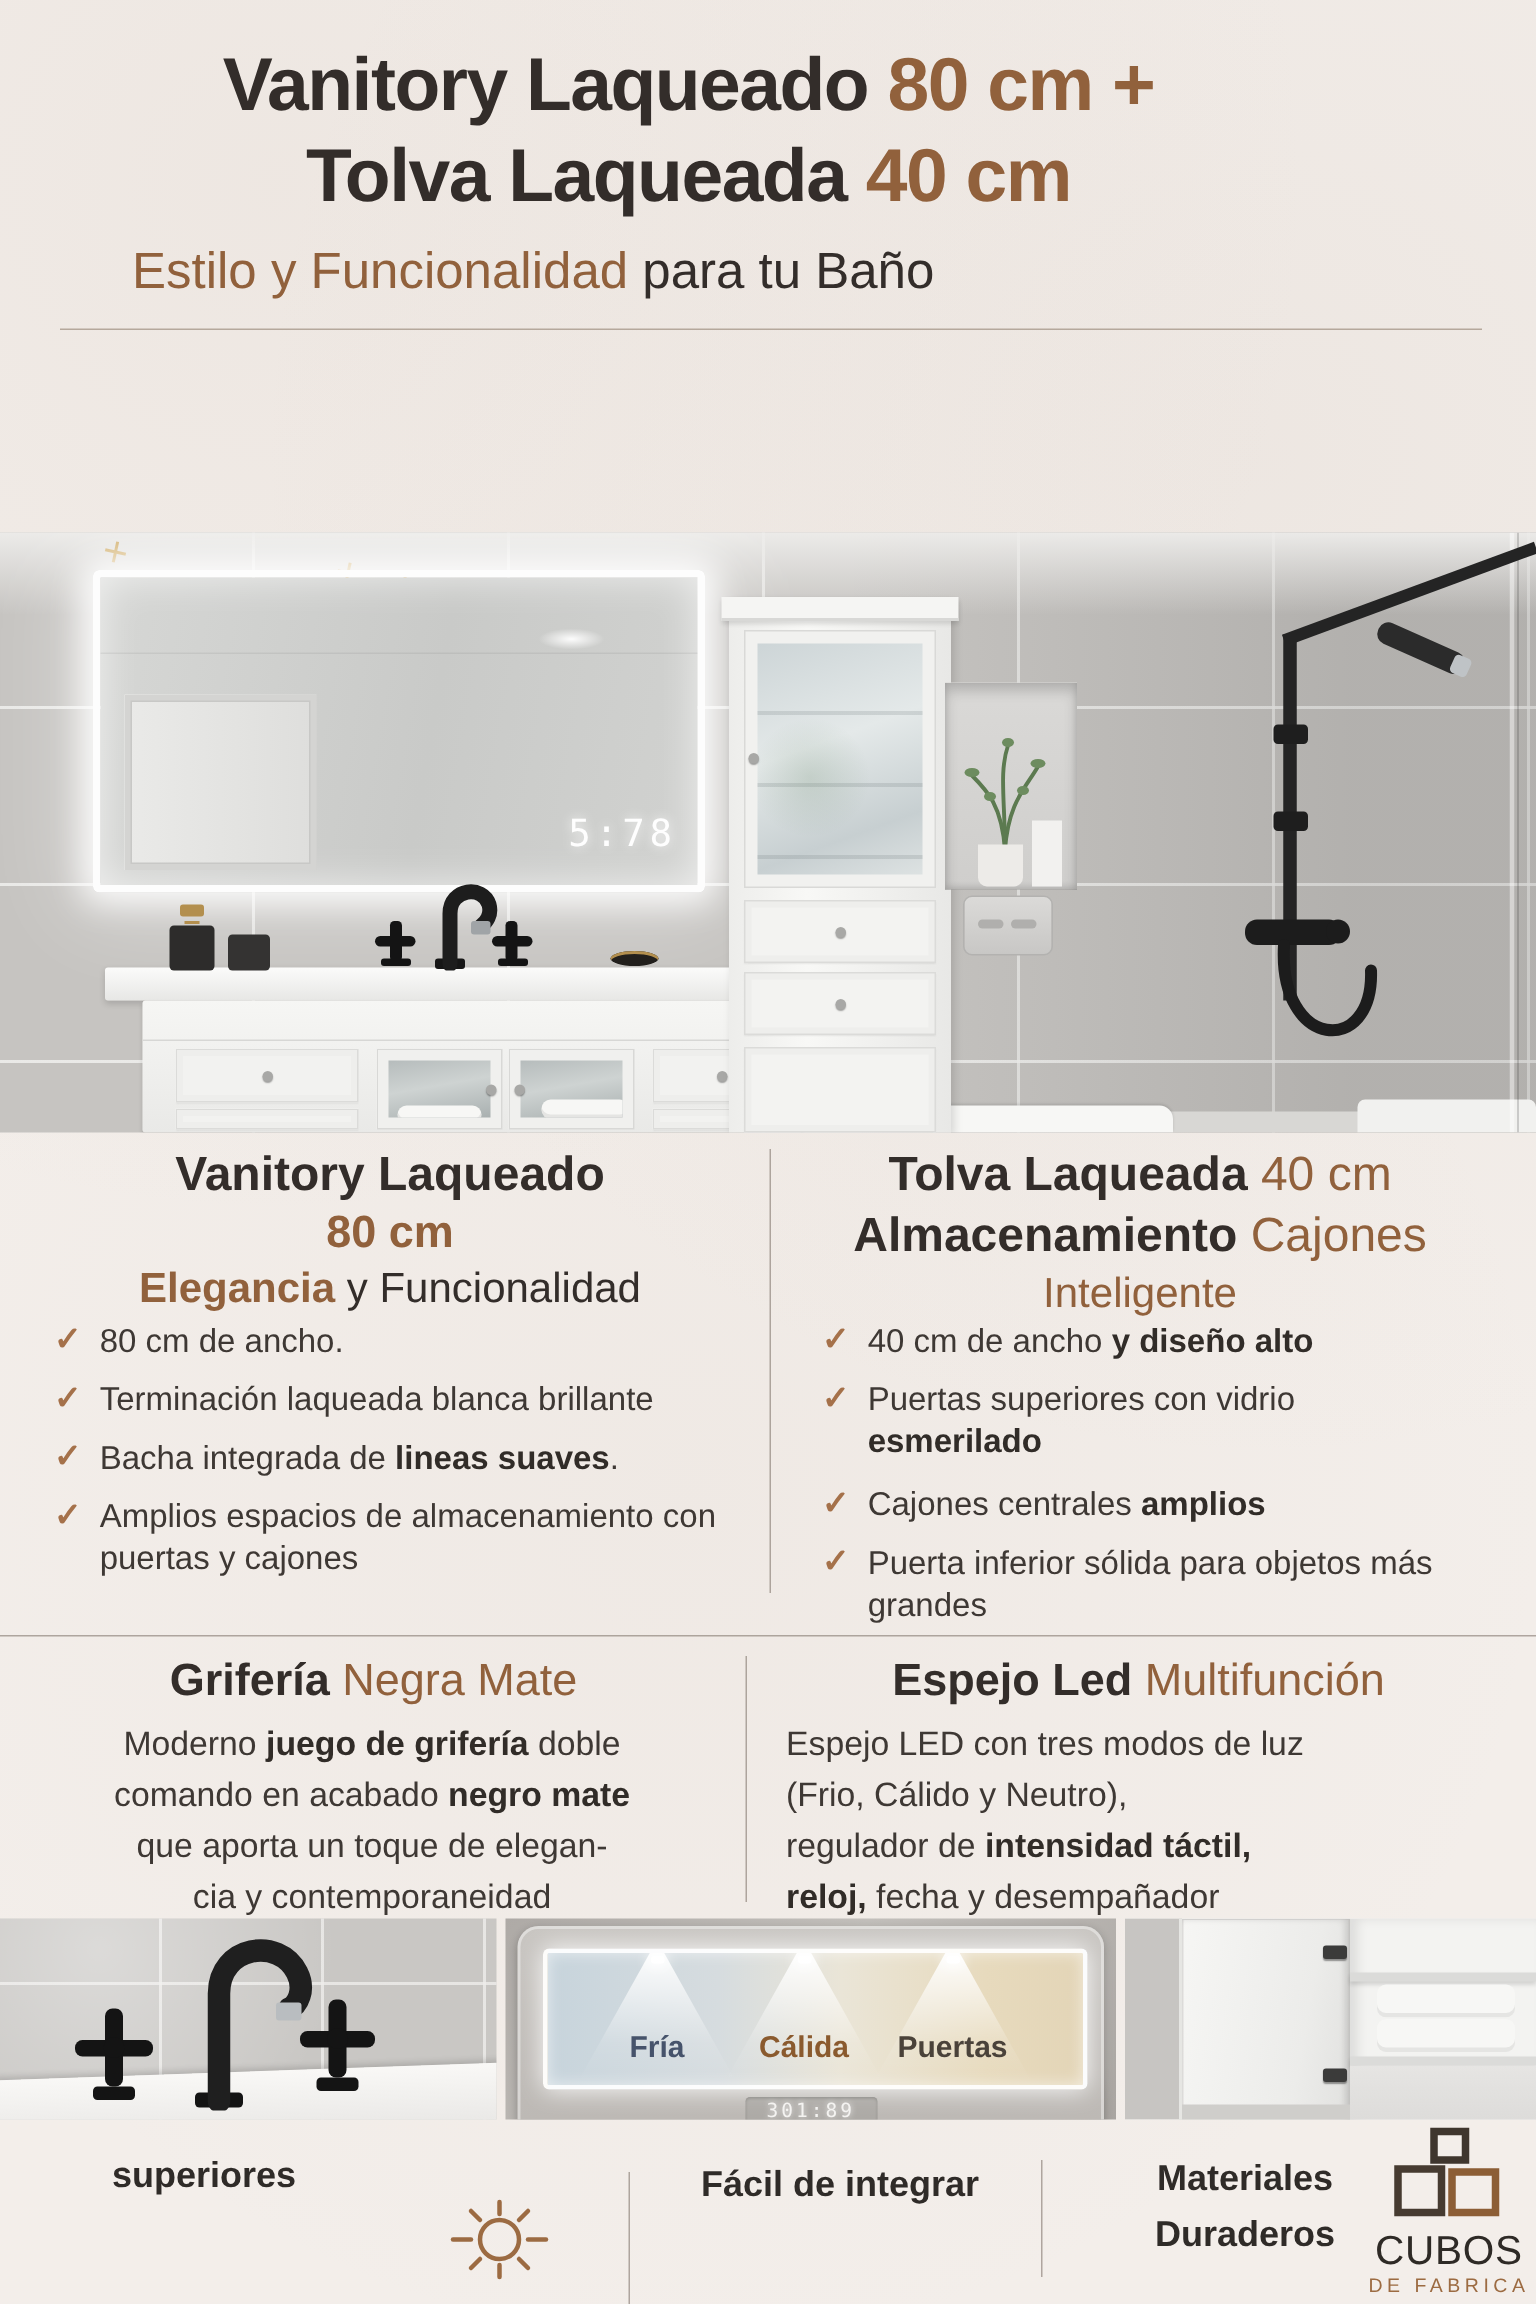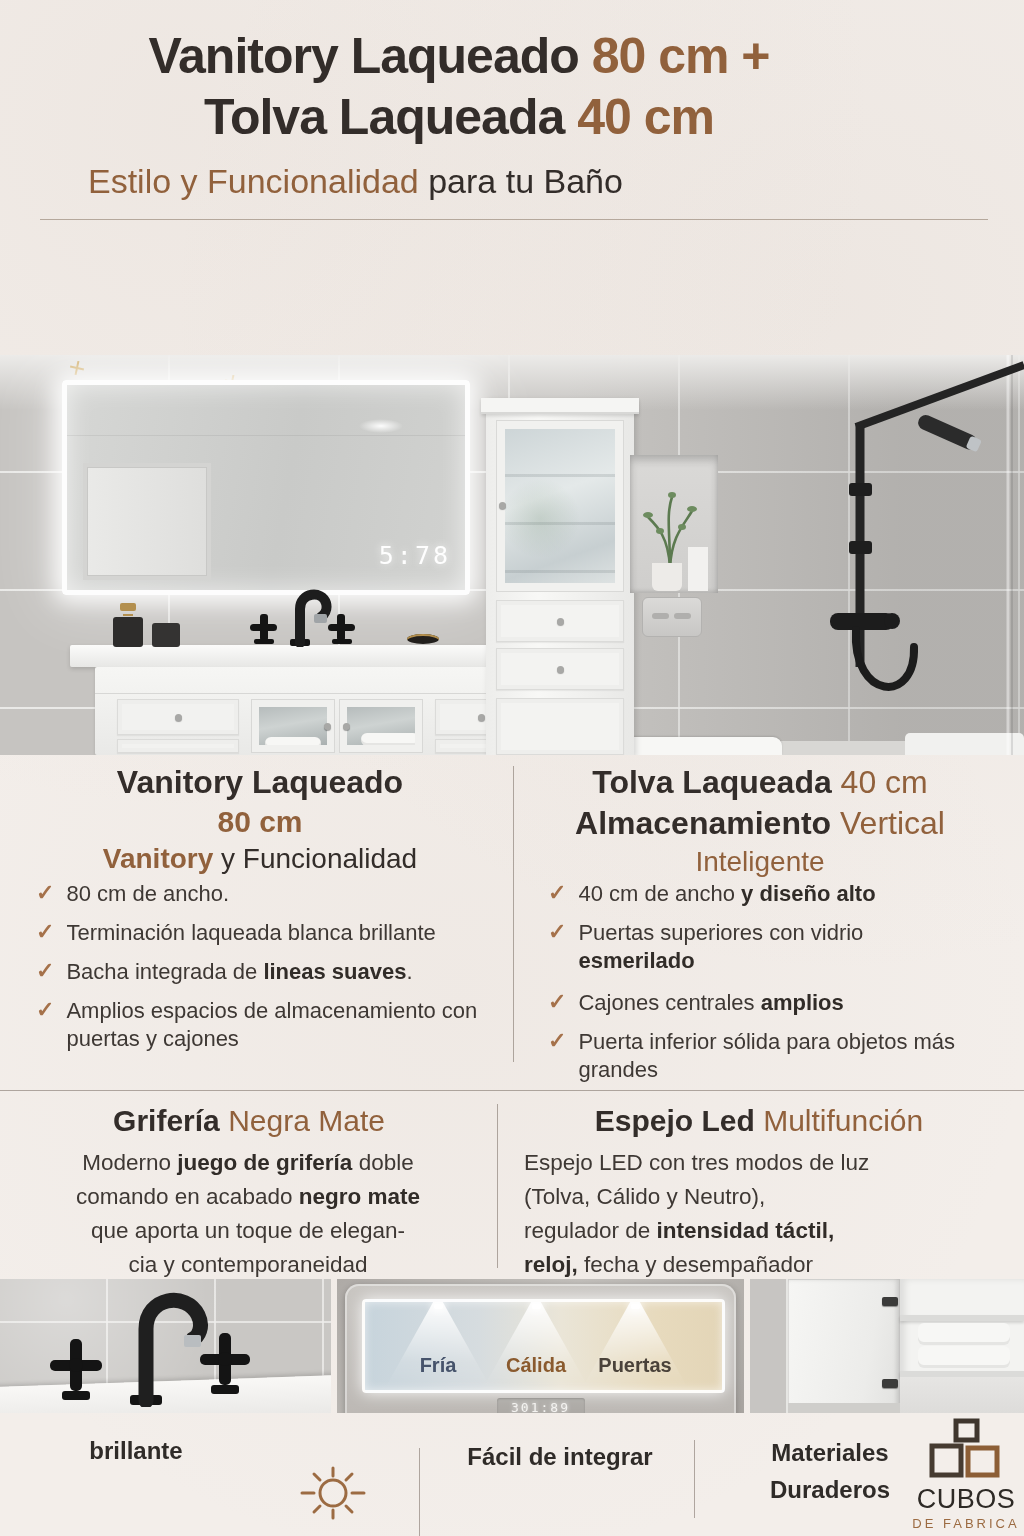--- a/index.html
+++ b/index.html
@@ -290,21 +290,21 @@
       <rect x="19" y="186" width="23" height="13" rx="3" fill="#1e1e1e"></rect>
       <rect x="0" y="258" width="64" height="17" rx="8" fill="#1c1c1c"></rect>
       <circle cx="62" cy="266" r="8" fill="#1c1c1c"></circle>
       <path d="M 26 275 C 22 345 86 350 84 292" stroke="#1c1c1c" stroke-width="8" fill="none" stroke-linecap="round"></path>
     </svg>
   </div>
 
   <div class="abs fhead" style="left:30px;top:762px;width:460px">
     <div class="fh-line1">Vanitory Laqueado</div>
     <div class="fh-line2 ac" style="font-weight:600">80 cm</div>
-    <div class="fh-line3"><span class="ac" style="font-weight:bold">Vanitory</span><span class="dk"> y Funcionalidad</span></div>
+    <div class="fh-line3"><span class="ac" style="font-weight:bold">Elegancia</span><span class="dk"> y Funcionalidad</span></div>
   </div>
   <ul class="blist" style="left:36px;top:880px;width:445px">
     <li>
         <span class="chk">✓</span>
         <span class="btx"><span>80 cm de ancho.</span><b></b><span></span></span>
       </li>
     <li>
         <span class="chk">✓</span>
         <span class="btx"><span>Terminación laqueada blanca brillante</span><b></b><span></span></span>
       </li>
@@ -315,21 +315,21 @@
     <li>
         <span class="chk">✓</span>
         <span class="btx"><span>Amplios espacios de almacenamiento con puertas y cajones</span><b></b><span></span></span>
       </li>
   </ul>
 
   <div class="vdiv" style="left:513px;top:766px;height:296px"></div>
 
   <div class="abs fhead" style="left:525px;top:762px;width:470px">
     <div class="fh-line1"><span class="dk">Tolva Laqueada </span><span class="ac" style="font-weight:normal">40 cm</span></div>
-    <div class="fh-line1"><span class="dk">Almacenamiento </span><span class="ac" style="font-weight:normal">Vertical</span></div>
+    <div class="fh-line1"><span class="dk">Almacenamiento </span><span class="ac" style="font-weight:normal">Cajones</span></div>
     <div class="fh-line3 ac">Inteligente</div>
   </div>
   <ul class="blist" style="left:548px;top:880px;width:420px">
     <li>
         <span class="chk">✓</span>
         <span class="btx"><span>40 cm de ancho </span><b>y diseño alto</b><span></span></span>
       </li>
     <li>
         <span class="chk">✓</span>
         <span class="btx"><span>Puertas superiores con vidrio </span><b>esmerilado</b><span></span></span>
@@ -356,21 +356,21 @@
     <div><span>cia y contemporaneidad</span><b></b><span></span></div>
   </div>
 
   <div class="vdiv" style="left:497px;top:1104px;height:164px"></div>
 
   <div class="abs dhead" style="left:520px;top:1102px;width:478px">
     <b>Espejo Led </b><span class="ac">Multifunción</span>
   </div>
   <div class="abs dpara" style="left:524px;top:1146px;width:470px;text-align:left">
     <div><span>Espejo LED con tres modos de luz</span><b></b><span></span></div>
-    <div><span>(Tolva, Cálido y Neutro),</span><b></b><span></span></div>
+    <div><span>(Frio, Cálido y Neutro),</span><b></b><span></span></div>
     <div><span>regulador de </span><b>intensidad táctil,</b><span></span></div>
     <div><span></span><b>reloj,</b><span> fecha y desempañador</span></div>
   </div>
 
   <div class="abs gphoto" id="ph-a">
     <div class="marble"></div>
     <svg class="abs" style="left:28px;top:2px" width="240" height="126" viewBox="0 0 240 126">
       <rect x="102" y="114" width="32" height="10" rx="3" fill="#141414"></rect>
       <path d="M 118 120 L 118 48 C 118 16 158 10 170 34 C 176 46 170 56 165 58" stroke="#1f1f1f" stroke-width="15" fill="none" stroke-linecap="round"></path>
       <rect x="156" y="54" width="17" height="12" rx="2" fill="#b9bdc0"></rect>
@@ -413,21 +413,21 @@
       <div class="shelf" style="top:36px"></div>
       <div class="towel" style="left:18px;top:44px;width:92px;height:22px"></div>
       <div class="towel" style="left:18px;top:67px;width:92px;height:22px"></div>
       <div class="shelf" style="top:92px"></div>
       <div style="position:absolute;left:0;top:98px;width:124px;height:36px;background:linear-gradient(#e6e5e3,#dddcda)"></div>
     </div>
     <div class="floor"></div>
   </div>
 
   <div class="abs ftext" style="left:18px;top:1432px;width:236px">
-    <div>brillante</div>
+    <div>superiores</div>
   </div>
 
   <svg class="abs" style="left:296px;top:1456px" width="74" height="74" viewBox="0 0 74 74">
     <g stroke="#9c6b42" stroke-width="3" fill="none" stroke-linecap="round">
       <circle cx="37" cy="37" r="13"></circle>
       <line x1="37" y1="12" x2="37" y2="20"></line>
         <line x1="37" y1="54" x2="37" y2="62"></line>
       <line x1="6" y1="37" x2="18" y2="37"></line>
         <line x1="56" y1="37" x2="68" y2="37"></line>
       <line x1="18" y1="18" x2="24" y2="24"></line>

